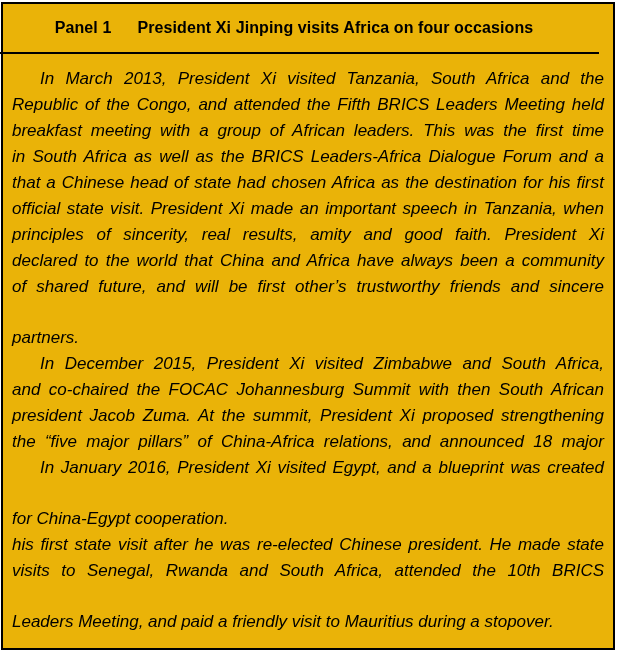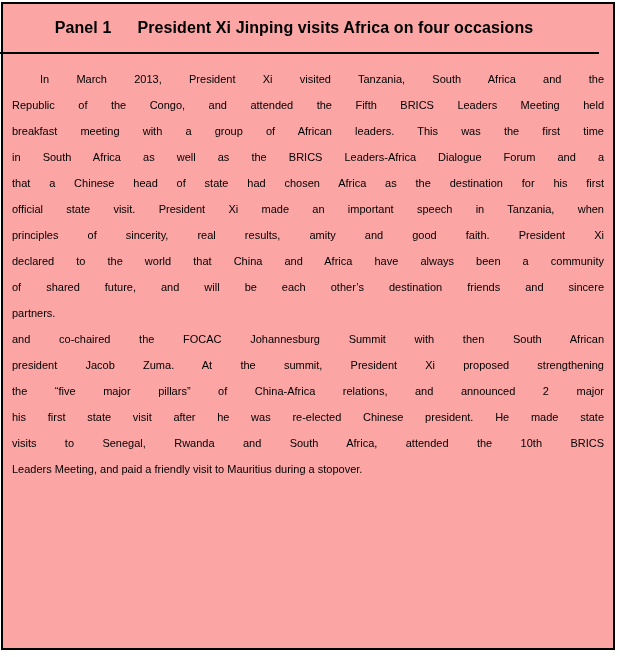--- a/index.html
+++ b/index.html
@@ -16,59 +16,61 @@
     color: #000000;
   }
   .panel {
     position: absolute;
     left: 1px;
     top: 2px;
     width: 614px;
     height: 648px;
     border: 2px solid #000000;
     box-sizing: border-box;
-    background: #fca5a5;
+    background: #eab308;
   }
   .panel-title {
     height: 50px;
     border-bottom: 2px solid #000000;
     box-sizing: border-box;
     display: flex;
     align-items: center;
     justify-content: center;
     font-weight: bold;
     font-size: 16px;
     letter-spacing: 0.1px;
     position: relative;
     left: -14px;
   }
   .title-gap {
     display: inline-block;
     width: 26px;
   }
   .panel-body {
     padding: 12px 9px 8px 9px;
-    font-size: 11px;
+    font-size: 17px;
     line-height: 26px;
     color: #000000;
+    font-style: italic;
   }
   .paragraph {
     margin: 0;
   }
   .line {
     text-align: justify;
     text-align-last: justify;
     text-justify: inter-word;
     white-space: normal;
   }
   .line.firstline {
     text-indent: 28px;
   }
   .line.lastline {
     text-align-last: left;
+    margin-top: 25px;
   }
 </style>
 </head>
 <body>
 
 <div class="panel">
   <div class="panel-title">
     <span>Panel 1</span>
     <span class="title-gap"></span>
     <span>President Xi Jinping visits Africa on four occasions</span>
@@ -76,27 +78,32 @@
   <div class="panel-body">
       <div class="paragraph">
         <div class="line firstline">In March 2013, President Xi visited Tanzania, South Africa and the</div>
         <div class="line">Republic of the Congo, and attended the Fifth BRICS Leaders Meeting held</div>
         <div class="line">breakfast meeting with a group of African leaders. This was the first time</div>
         <div class="line">in South Africa as well as the BRICS Leaders-Africa Dialogue Forum and a</div>
         <div class="line">that a Chinese head of state had chosen Africa as the destination for his first</div>
         <div class="line">official state visit. President Xi made an important speech in Tanzania, when</div>
         <div class="line">principles of sincerity, real results, amity and good faith. President Xi</div>
         <div class="line">declared to the world that China and Africa have always been a community</div>
-        <div class="line">of shared future, and will be each other’s destination friends and sincere</div>
+        <div class="line">of shared future, and will be first other’s trustworthy friends and sincere</div>
         <div class="line lastline">partners.</div>
       </div>
       <div class="paragraph">
+        <div class="line firstline">In December 2015, President Xi visited Zimbabwe and South Africa,</div>
         <div class="line">and co-chaired the FOCAC Johannesburg Summit with then South African</div>
         <div class="line">president Jacob Zuma. At the summit, President Xi proposed strengthening</div>
-        <div class="line">the “five major pillars” of China-Africa relations, and announced 2 major</div>
+        <div class="line">the “five major pillars” of China-Africa relations, and announced 18 major</div>
+      </div>
+      <div class="paragraph">
+        <div class="line firstline">In January 2016, President Xi visited Egypt, and a blueprint was created</div>
+        <div class="line lastline">for China-Egypt cooperation.</div>
       </div>
       <div class="paragraph">
         <div class="line">his first state visit after he was re-elected Chinese president. He made state</div>
         <div class="line">visits to Senegal, Rwanda and South Africa, attended the 10th BRICS</div>
         <div class="line lastline">Leaders Meeting, and paid a friendly visit to Mauritius during a stopover.</div>
       </div>
     </div>
 </div>
 
 </body></html>

